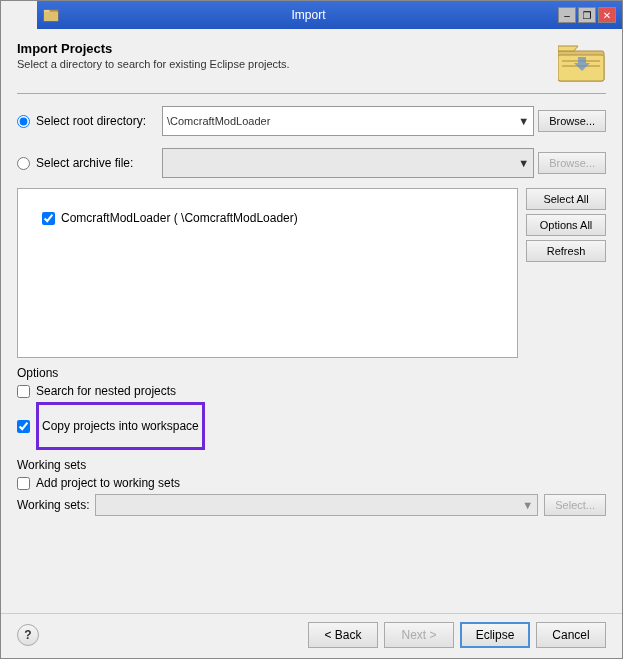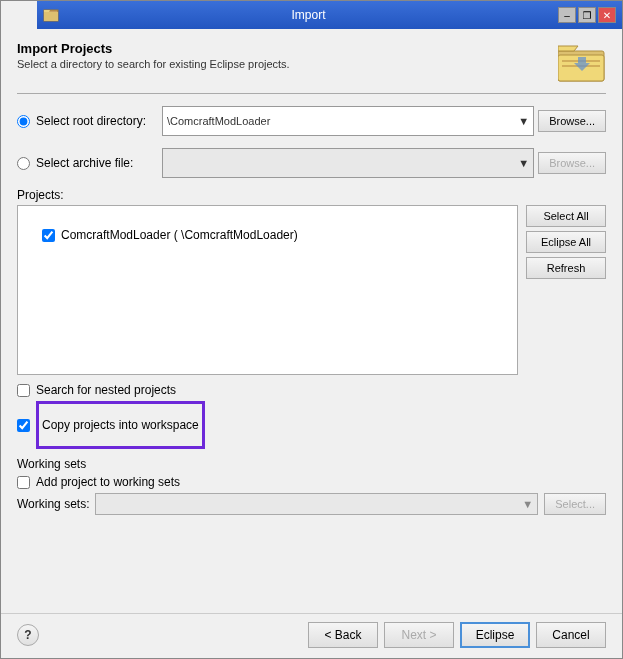--- a/index.html
+++ b/index.html
@@ -344,37 +344,37 @@
       <div class="combo-wrapper">
         <div class="combo" style="background:#e8e8e8;">
           <span></span>
           <span class="combo-arrow">▼</span>
         </div>
         <button class="btn btn-disabled">Browse...</button>
       </div>
     </div>
 
     <div>
-      <div class="section-label">Projects:</div>
       <div class="projects-area">
         <div class="projects-list">
           <div class="project-item">
             <input type="checkbox" checked="" style="">
             <span>ComcraftModLoader (                   \ComcraftModLoader)</span>
           </div>
         </div>
         <div class="projects-buttons">
           <button class="btn">Select All</button>
-          <button class="btn">Eclipse All</button>
+          <button class="btn">Options All</button>
           <button class="btn">Refresh</button>
         </div>
       </div>
     </div>
 
     <div class="options-section">
+      <div class="options-title">Options</div>
       <div class="checkbox-row">
         <input type="checkbox" id="chk-nested" style="">
         <label for="chk-nested">Search for nested projects</label>
       </div>
       <div class="checkbox-row">
         <input type="checkbox" id="chk-copy" checked="" style="">
         <label for="chk-copy" class="label-outlined">Copy projects into workspace</label>
       </div>
     </div>
 

